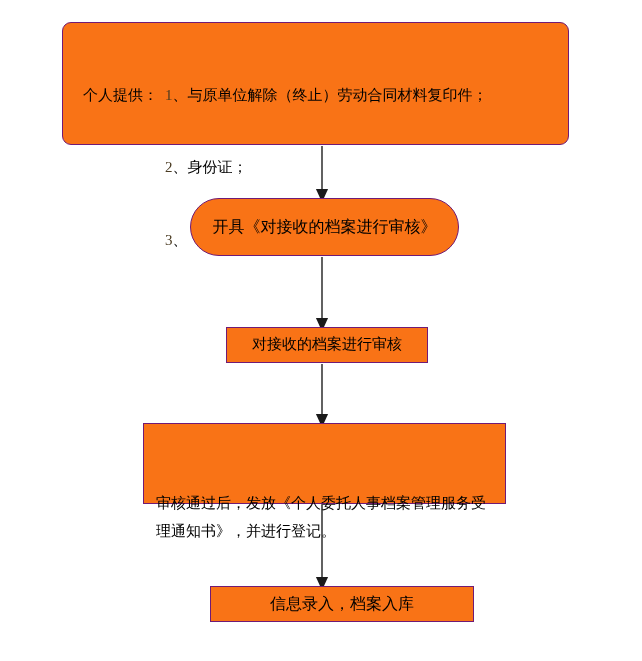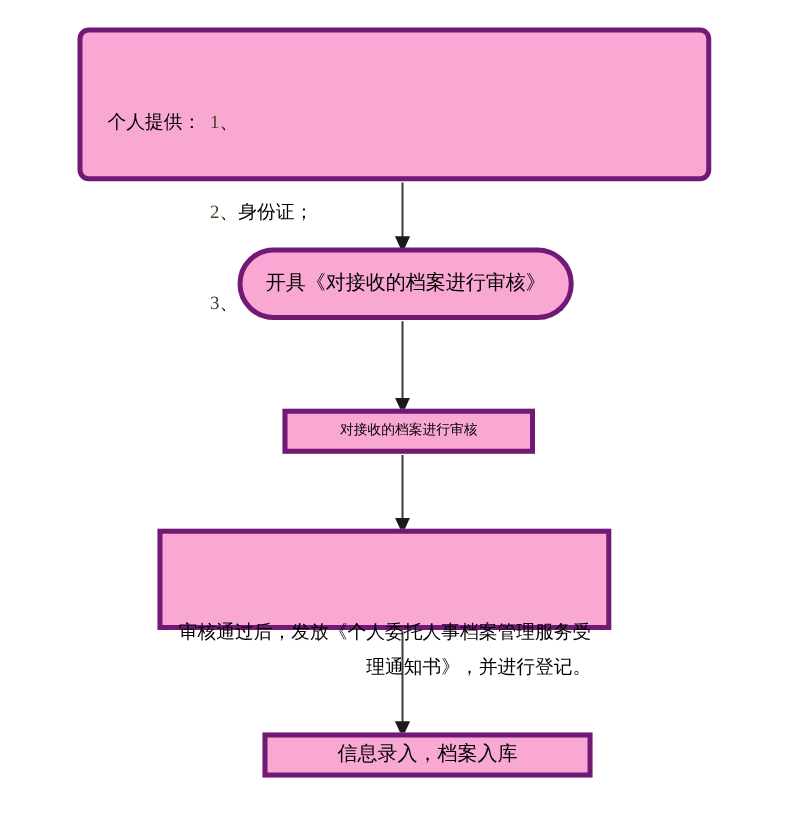--- a/index.html
+++ b/index.html
@@ -19,22 +19,22 @@
   #flow-canvas {
     position: absolute;
     left: 0; top: 0;
     width: 642px;
     height: 661px;
   }
 
   .node {
     position: absolute;
     box-sizing: border-box;
-    border: 4px solid #701a75;
-    background: #f9a8d4;
+    border: 1px solid #701a75;
+    background: #f97316;
     color: #000000;
     display: flex;
     align-items: center;
     justify-content: center;
     font-size: 15px;
     line-height: 1.55;
     white-space: pre-wrap;
   }
 
   
@@ -78,33 +78,33 @@
     border-radius: 29px;
     font-size: 16px;
   }
 
   
   #node-review {
     left: 226px;
     top: 327px;
     width: 202px;
     height: 36px;
-    font-size: 11px;
+    font-size: 15px;
     text-align: center;
   }
 
   
   #node-notice {
-    left: 126px;
+    left: 143px;
     top: 423px;
     width: 363px;
     height: 81px;
     display: block;
     padding: 9px 12px 0 12px;
-    text-align: right;
+    text-align: left;
     line-height: 28px;
     font-size: 15px;
   }
 
   
   #node-archive {
     left: 210px;
     top: 586px;
     width: 264px;
     height: 36px;
@@ -132,20 +132,21 @@
   <line x1="322" y1="364" x2="322" y2="416" stroke="#3a3a3a" stroke-width="1.6" marker-end="url(#arrowhead)"></line>
 
   <line x1="322" y1="505" x2="322" y2="579" stroke="#3a3a3a" stroke-width="1.6" marker-end="url(#arrowhead)"></line>
 </svg>
 
 <div class="node" id="node-requirements">
   <div class="req-line">
     <span class="req-lead">个人提供：</span>
     <span class="req-num">1</span>
     <span class="req-text">、</span>
+    <span class="req-text">与原单位解除（终止）劳动合同材料复印件；</span>
   </div>
   <div class="req-line">
     <span class="req-lead"></span>
     <span class="req-num">2</span>
     <span class="req-text">、</span>
     <span class="req-text">身份证；</span>
   </div>
   <div class="req-line">
     <span class="req-lead"></span>
     <span class="req-num">3</span>

